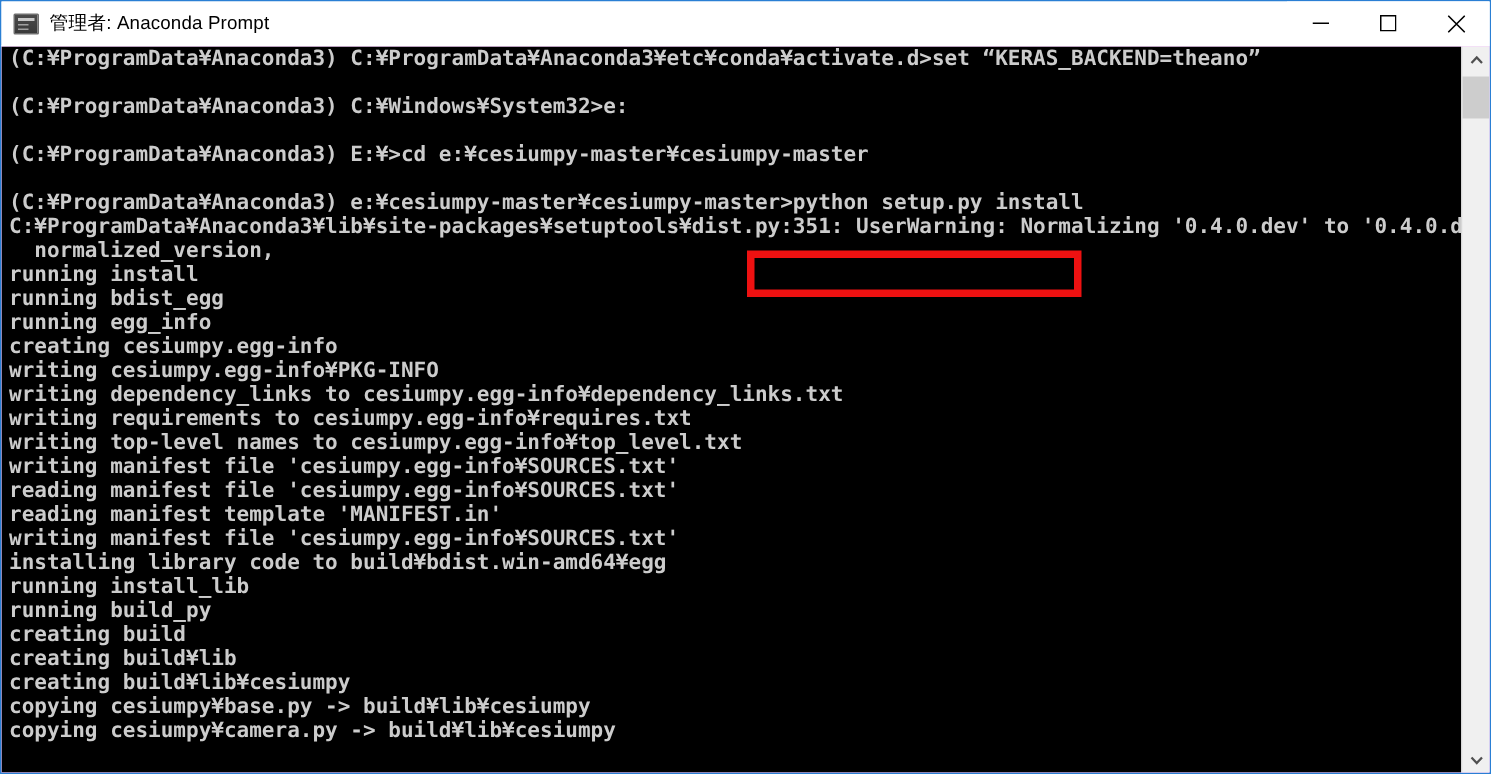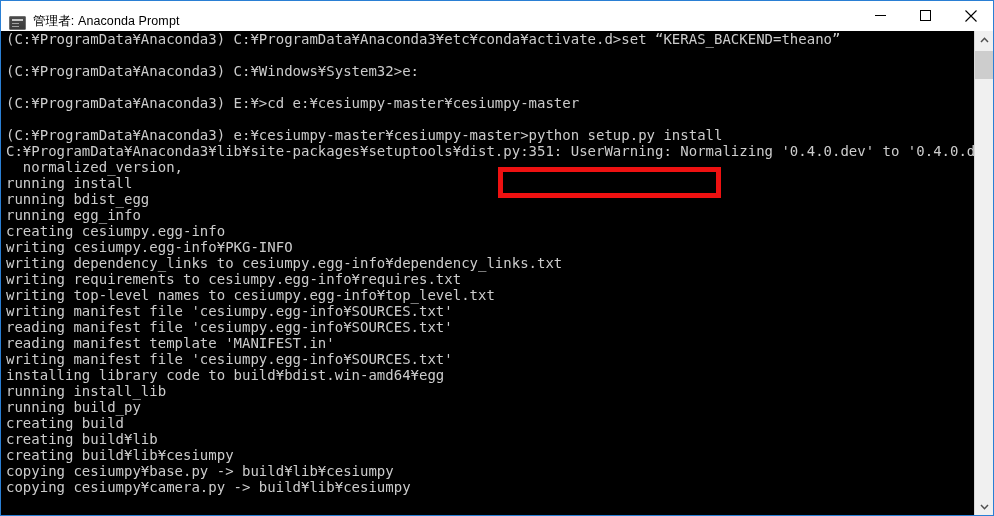--- a/index.html
+++ b/index.html
@@ -26,21 +26,21 @@
     display: flex;
     flex-direction: column;
   }
 
   
   #title-bar {
     height: 29px;
     min-height: 29px;
     background: #ffffff;
     display: flex;
-    align-items: flex-end;
+    align-items: center;
     position: relative;
     border-bottom: 1px solid #ffffff;
   }
   #app-icon {
     width: 17px;
     height: 14px;
     margin-left: 8px;
     margin-right: 7px;
     background: linear-gradient(#4a4a4a, #3a3a3a);
     border: 1px solid #6f6f6f;
@@ -85,20 +85,21 @@
   }
   .win-btn svg { display: block; }
 
   
   #console-body {
     flex: 1;
     display: flex;
     position: relative;
     background: #f0abfc;
     overflow: hidden;
+    font-weight: bold;
   }
   #terminal {
     flex: 1;
     background: #000000;
     position: relative;
     overflow: hidden;
   }
   #terminal-text {
     position: absolute;
     left: 5px;

